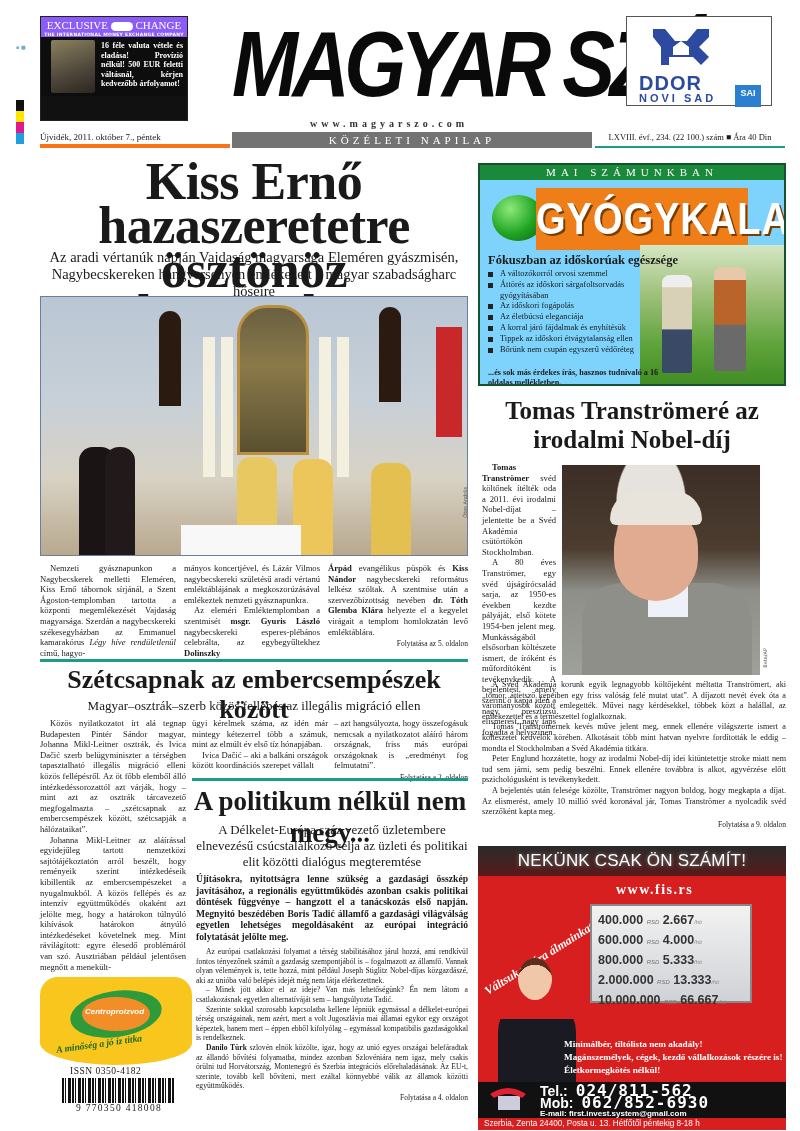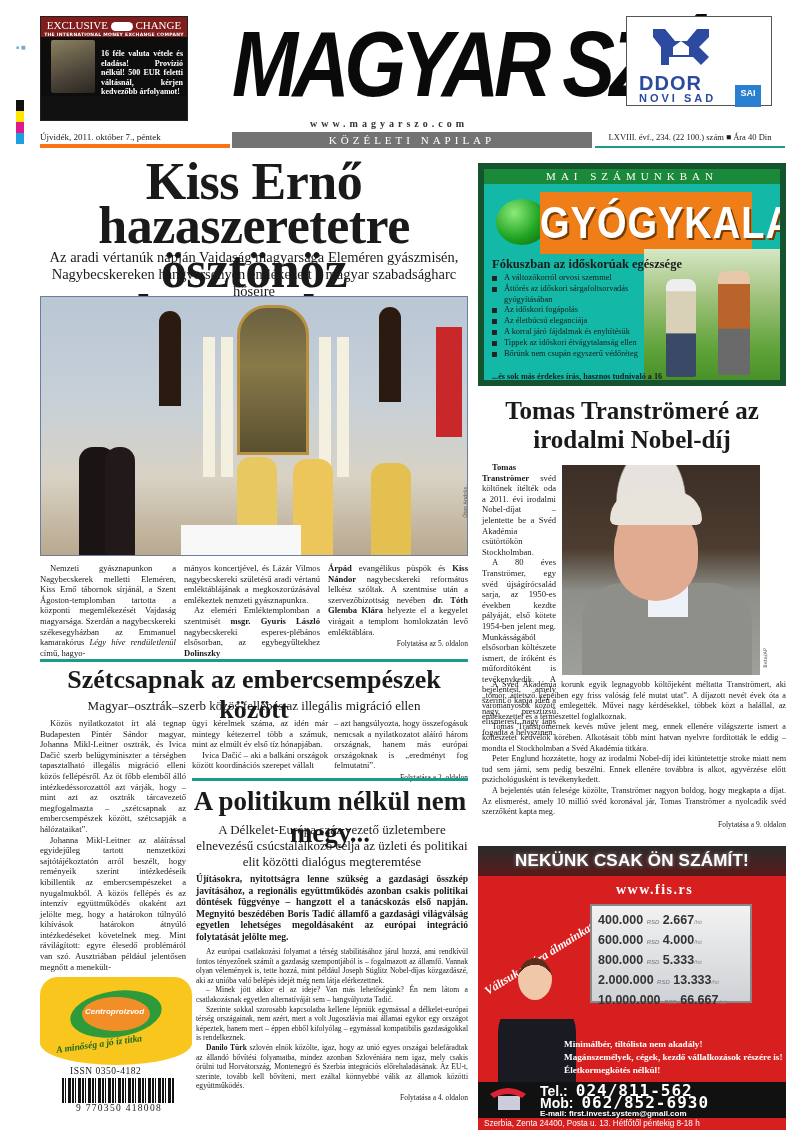--- a/index.html
+++ b/index.html
@@ -7,25 +7,25 @@
   body { position: relative; font-family: "Liberation Serif", "DejaVu Serif", serif; color: #1a1a1a; }
   .abs { position: absolute; }
 
   
   .cmyk { position: absolute; width: 8px; }
   .cmyk div { width: 8px; height: 11px; }
   .regmark { position:absolute; font-size:5px; font-family:"DejaVu Sans", sans-serif; color:#7ac; }
 
   
   .ex-ad { left: 40px; top: 16px; width: 148px; height: 105px; border: 1px solid #222; background: #111; overflow: hidden; }
-  .ex-head { background: #7f1d1d; color: #fff; height: 20px; text-align: center; font-size: 11px; letter-spacing: 0; line-height: 14px; padding-top: 1px; }
+  .ex-head { background: #8b5cf6; color: #fff; height: 20px; text-align: center; font-size: 11px; letter-spacing: 0; line-height: 14px; padding-top: 1px; }
   .ex-head .sub { font-size: 4.5px; letter-spacing: .3px; display:block; line-height: 5px; font-family:"DejaVu Sans",sans-serif; font-weight: bold; }
   .ex-mid { display: flex; height: 59px; background: #0d0d0d; }
   .ex-photo { width: 44px; background: linear-gradient(160deg,#8a8060,#4e463a 60%,#2a2620); margin: 3px 0 3px 10px; border-radius: 2px; }
-  .ex-text { flex: 1; color: #fff; font-weight: bold; font-size: 8px; line-height: 9.5px; padding: 12px 4px 0 6px; text-align: justify; }
+  .ex-text { flex: 1; color: #fff; font-weight: bold; font-size: 8px; line-height: 9.5px; padding: 4px 4px 0 6px; text-align: justify; }
   .ex-foot { display: flex; background: #d8252b; height: 25px; align-items: center; padding: 0 4px; }
   .ex-roda { color: #fff; font-weight: bold; font-size: 15px; display:flex; align-items:center; gap:2px; }
   .ex-roda .dot { width: 11px; height: 11px; border-radius: 50%; background:#2b2f8a; border:2px solid #fff; display:inline-block; }
   .ex-phones { font-size: 4.5px; color: #ffe; line-height: 5.5px; margin-left: 10px; font-family:"DejaVu Sans",sans-serif; font-weight:bold; }
 
   
   .mast { left: 232px; top: 12px; width: 360px; height: 108px; }
   .mast-title { font-family: "Liberation Sans", "DejaVu Sans", sans-serif; font-weight: 900; font-size: 88px; line-height: 100px; letter-spacing: -6px; transform: scaleX(0.9) scaleY(1.05); transform-origin: left top; color: #0a0a0a; white-space: nowrap; font-style: italic; }
   .mast-url { left: 310px; top: 118px; font-size: 10px; letter-spacing: 4px; font-weight: bold; color: #333; }
   .teal-bar { left: 232px; top: 132px; width: 360px; height: 16px; background: #737373; color: #fff; text-align: center; font-size: 11px; letter-spacing: 4px; line-height: 16px; }
@@ -53,39 +53,39 @@
   .rule-teal { position:absolute; height: 3px; background: #1d9a8e; }
 
   .h2 { left: 40px; top: 665px; width: 428px; text-align: center; font-size: 26px; line-height: 30px; font-weight: bold; }
   .sub2 { left: 40px; top: 698px; width: 428px; text-align: center; font-size: 13px; line-height: 16px; }
 
   .h3 { left: 190px; top: 785px; width: 280px; text-align: center; font-size: 27px; line-height: 32px; font-weight: bold; }
   .sub3 { left: 196px; top: 822px; width: 272px; text-align: center; font-size: 13px; line-height: 16px; }
   .lead3 { left: 196px; top: 873px; width: 272px; font-size: 9.6px; line-height: 11.5px; font-weight: bold; text-align: justify; }
 
   
-  .mai { left: 478px; top: 163px; width: 308px; height: 223px; border: 6px solid #14532d; overflow: hidden; background:#14b8a6; }
+  .mai { left: 478px; top: 163px; width: 308px; height: 223px; border: 2px solid #14532d; overflow: hidden; background:#7dd3fc; }
   .mai-head { background: #1a8a3a; color: #fff; text-align: center; font-size: 11px; letter-spacing: 5px; line-height: 15px; }
   .gyogy { position:absolute; left: 56px; top: 27px; width: 212px; height: 54px; background: #ef7d18; color: #fff; font-family:"Liberation Sans",sans-serif; font-weight: 900; font-size: 38px; line-height: 54px; letter-spacing: 1px; text-align: center; text-shadow: 2px 2px 0 #7a3d00; transform: scaleY(1.15); }
   .apple { position:absolute; left: 12px; top: 30px; width: 52px; height: 46px; border-radius: 50%; background: radial-gradient(circle at 35% 30%, #8bea7a, #1fa321 55%, #0c5e14); }
   .park { position:absolute; left: 160px; top: 80px; width: 150px; height: 143px; background: linear-gradient(180deg, #d6e7c4 0%, #9ec07a 35%, #5fa33a 70%, #3e8a22 100%); }
   .walker { position:absolute; border-radius: 8px 8px 2px 2px; }
   .mai-h { position:absolute; left: 8px; top: 88px; font-size: 12.5px; font-weight: bold; }
   .mai-list { position:absolute; left: 8px; top: 104px; width: 180px; list-style: none; font-size: 8.4px; line-height: 10.8px; }
   .mai-list li { padding-left: 12px; position: relative; }
   .mai-list li::before { content: ""; position:absolute; left: 0; top: 3px; width: 5px; height: 5px; background: #222; }
   .mai-more { position:absolute; left: 8px; top: 203px; font-size: 8.2px; line-height: 9.5px; font-weight: bold; width: 180px; }
 
   .h4 { left: 478px; top: 396px; width: 308px; text-align: center; font-size: 25px; line-height: 29px; font-weight: bold; }
   .photo-tomas { left: 562px; top: 465px; width: 198px; height: 210px; overflow: hidden;
      background: radial-gradient(ellipse at 45% 35%, #e4b59a 0 22%, transparent 23%), radial-gradient(ellipse at 45% 18%, #e6e3de 0 22%, transparent 23%), linear-gradient(180deg, #3c2e26 0%, #4d3d30 40%, #8d8f88 60%, #9ea09a 100%); }
 
   
   .fis { left: 478px; top: 846px; width: 308px; height: 284px; background: #d71f1f; overflow: hidden; }
-  .fis-top { height: 30px; background: linear-gradient(180deg,#2a2a2a,#5a1a1a); color:#fff; font-family:"Liberation Sans",sans-serif; font-weight:bold; font-size: 17px; text-align: center; line-height: 30px; text-shadow: 0 0 4px #888; letter-spacing: .2px; }
+  .fis-top { height: 30px; background: linear-gradient(180deg,#2a2a2a,#5a1a1a); color:#fff; font-family:"Liberation Sans",sans-serif; font-weight:normal; font-size: 17px; text-align: center; line-height: 30px; text-shadow: 0 0 4px #888; letter-spacing: .2px; }
   .fis-url { position:absolute; left: 138px; top: 36px; color: #fff; font-weight: bold; font-size: 14px; letter-spacing: 1.5px; }
   .fis-slogan { position:absolute; left: 0; top: 92px; color:#fff; font-weight:bold; font-style: italic; font-size: 12px; transform: rotate(-30deg); transform-origin: left top; white-space: nowrap; }
   .fis-board { position:absolute; left: 112px; top: 58px; width: 162px; height: 99px; background: linear-gradient(180deg,#f2f2f2,#cfd2d6); border: 2px solid #888; padding: 5px 6px; }
   .fis-row { font-family:"Liberation Sans",sans-serif; font-weight: bold; font-size: 12.5px; line-height: 18px; color: #333; white-space: nowrap; }
   .fis-row .psd { font-size: 6px; font-style: italic; color: #777; font-weight: normal; }
   .fis-row .m { font-size: 5.5px; font-style: italic; color: #888; font-weight: normal; }
   .woman { position:absolute; left: 20px; top: 150px; width: 78px; height: 90px; background: linear-gradient(180deg, transparent 0 25%, #1a1a22 26%); border-radius: 36px 36px 0 0; }
   .woman-head { position:absolute; left: 40px; top: 112px; width: 34px; height: 42px; border-radius: 50%; background: radial-gradient(circle at 50% 60%, #f0c7a8 0 60%, #5a2e1a 61%); }
   .fis-lines { position:absolute; left: 86px; top: 192px; color: #fff; font-weight: bold; font-size: 9.2px; line-height: 13px; }
   .fis-contact { position:absolute; left: 0; top: 236px; width: 308px; height: 36px; background: #111; color: #fff; font-family:"Liberation Sans",sans-serif; }
@@ -176,41 +176,41 @@
   <div style="position:absolute;left:330px;top:166px;width:40px;height:94px;background:#e4c050;border-radius:14px 14px 0 0;"></div>
   <div style="position:absolute;left:140px;top:228px;width:120px;height:32px;background:#f8f8f8;"></div>
   <div class="credit-v" style="right:-1px;top:190px;">Ótos András</div>
 </div>
 
 <div class="col" style="left:40px;top:563px;width:136px;">
   <p><span>Nemzeti gyásznapunkon a Nagybecskerek melletti Eleméren, Kiss Ernő tábornok sírjánál, a Szent Ágoston-templomban tartotta a központi megemlékezését Vajdaság magyarsága. Szerdán a nagybecskereki székesegyházban az Emmanuel kamarakórus</span> <i>Légy híve rendületlenül</i> <span>című, hagyo-</span></p>
 </div>
 <div class="col" style="left:184px;top:563px;width:136px;">
   <p style="text-indent:0">mányos koncertjével, és Lázár Vilmos nagybecskereki születésű aradi vértanú emléktáblájának a megkoszorúzásával emlékeztek nemzeti gyásznapunkra.</p>
-  <p><span>Az eleméri Emléktemplomban a szentmisét</span> <b>msgr. Gyuris László</b> <span>nagybecskereki esperes-plébános elsősorban, az egybegyűltekhez</span> <b>Dolinszky</b></p>
+  <p><span>Az eleméri Emléktemplomban a szentmisét</span> <b>msgr. Gyuris László</b> <span>nagybecskereki esperes-plébános celebrálta, az egybegyűltekhez</span> <b>Dolinszky</b></p>
 </div>
 <div class="col" style="left:328px;top:563px;width:140px;">
   <p style="text-indent:0"><b>Árpád</b> <span>evangélikus püspök és</span> <b>Kiss Nándor</b> <span>nagybecskereki református lelkész szóltak. A szentmise után a szervezőbizottság nevében</span> <b>dr. Tóth Glemba Klára</b> <span>helyezte el a kegyelet virágait a templom homlokzatán levő emléktáblára.</span></p>
   <span class="cont">Folytatása az 5. oldalon</span>
 </div>
 
 <div class="rule-teal" style="left:40px;top:659px;width:428px;"></div>
 
 <div class="abs h2">Szétcsapnak az embercsempészek között</div>
 <div class="abs sub2">Magyar–osztrák–szerb közös fellépés az illegális migráció ellen</div>
 <div class="col" style="left:40px;top:718px;width:146px;">
   <p>Közös nyilatkozatot írt alá tegnap Budapesten Pintér Sándor magyar, Johanna Mikl-Leitner osztrák, és Ivica Dačić szerb belügyminiszter a térségben tapasztalható illegális migráció elleni közös fellépésről. Az öt főbb elemből álló intézkedéssorozattól azt várják, hogy – mint azt az osztrák tárcavezető megfogalmazta – „szétcsapnak az embercsempészek között, szétcsapják a hálózataikat”.</p>
   <p>Johanna Mikl-Leitner az aláírással egyidejűleg tartott nemzetközi sajtótájékoztatón arról beszélt, hogy reményeik szerint intézkedéseik kibillentik az embercsempészeket a nyugalmukból. A közös fellépés és az intenzív együttműködés okaként azt jelölte meg, hogy a határokon túlnyúló kihívások határokon átnyúló intézkedéseket követelnek meg. Mint rávilágított: egyre élesedő problémáról van szó. Ausztriában például jelentősen megnőtt a menekült-</p>
 </div>
 <div class="col" style="left:192px;top:718px;width:136px;">
   <p style="text-indent:0">ügyi kérelmek száma, az idén már mintegy kétezerrel több a számuk, mint az elmúlt év első tíz hónapjában.</p>
   <p>Ivica Dačić – aki a balkáni országok között koordinációs szerepet vállalt</p>
 </div>
 <div class="col" style="left:334px;top:718px;width:134px;">
-  <p style="text-indent:0">– azt hangsúlyozta, hogy összefogásuk nemcsak a nyilatkozatot aláíró három országnak, hanem más európai országoknak is „eredményt fog felmutatni”.</p>
+  <p style="text-indent:0">– azt hangsúlyozta, hogy összefogásuk nemcsak a nyilatkozatot aláíró három országnak, friss más európai országoknak is „eredményt fog felmutatni”.</p>
   <span class="cont">Folytatása a 2. oldalon</span>
 </div>
 
 <div class="rule-teal" style="left:192px;top:778px;width:276px;"></div>
 
 <div class="abs h3">A politikum nélkül nem megy...</div>
 <div class="abs sub3">A Délkelet-Európa száz vezető üzletembere elnevezésű csúcstalálkozó célja az üzleti és politikai elit közötti dialógus megteremtése</div>
 <div class="abs lead3">Újításokra, nyitottságra lenne szükség a gazdasági összkép javításához, a regionális együttműködés azonban csakis politikai döntések függvénye – hangzott el a tanácskozás első napján. Megnyitó beszédében Boris Tadić államfő a gazdasági világválság egyetlen lehetséges megoldásaként az európai integráció folytatását jelölte meg.</div>
 <div class="col" style="left:196px;top:947px;width:272px;font-size:7.6px;line-height:9.6px;">
   <p>Az európai csatlakozási folyamat a térség stabilitásához járul hozzá, ami rendkívül fontos tényezőnek számít a gazdaság szempontjából is – fogalmazott az államfő. Vannak olyan vélemények is, tette hozzá, mint például Joseph Stiglitz Nobel-díjas közgazdászé, aki az unióba való belépés idejét még nem látja elérkezettnek.</p>

